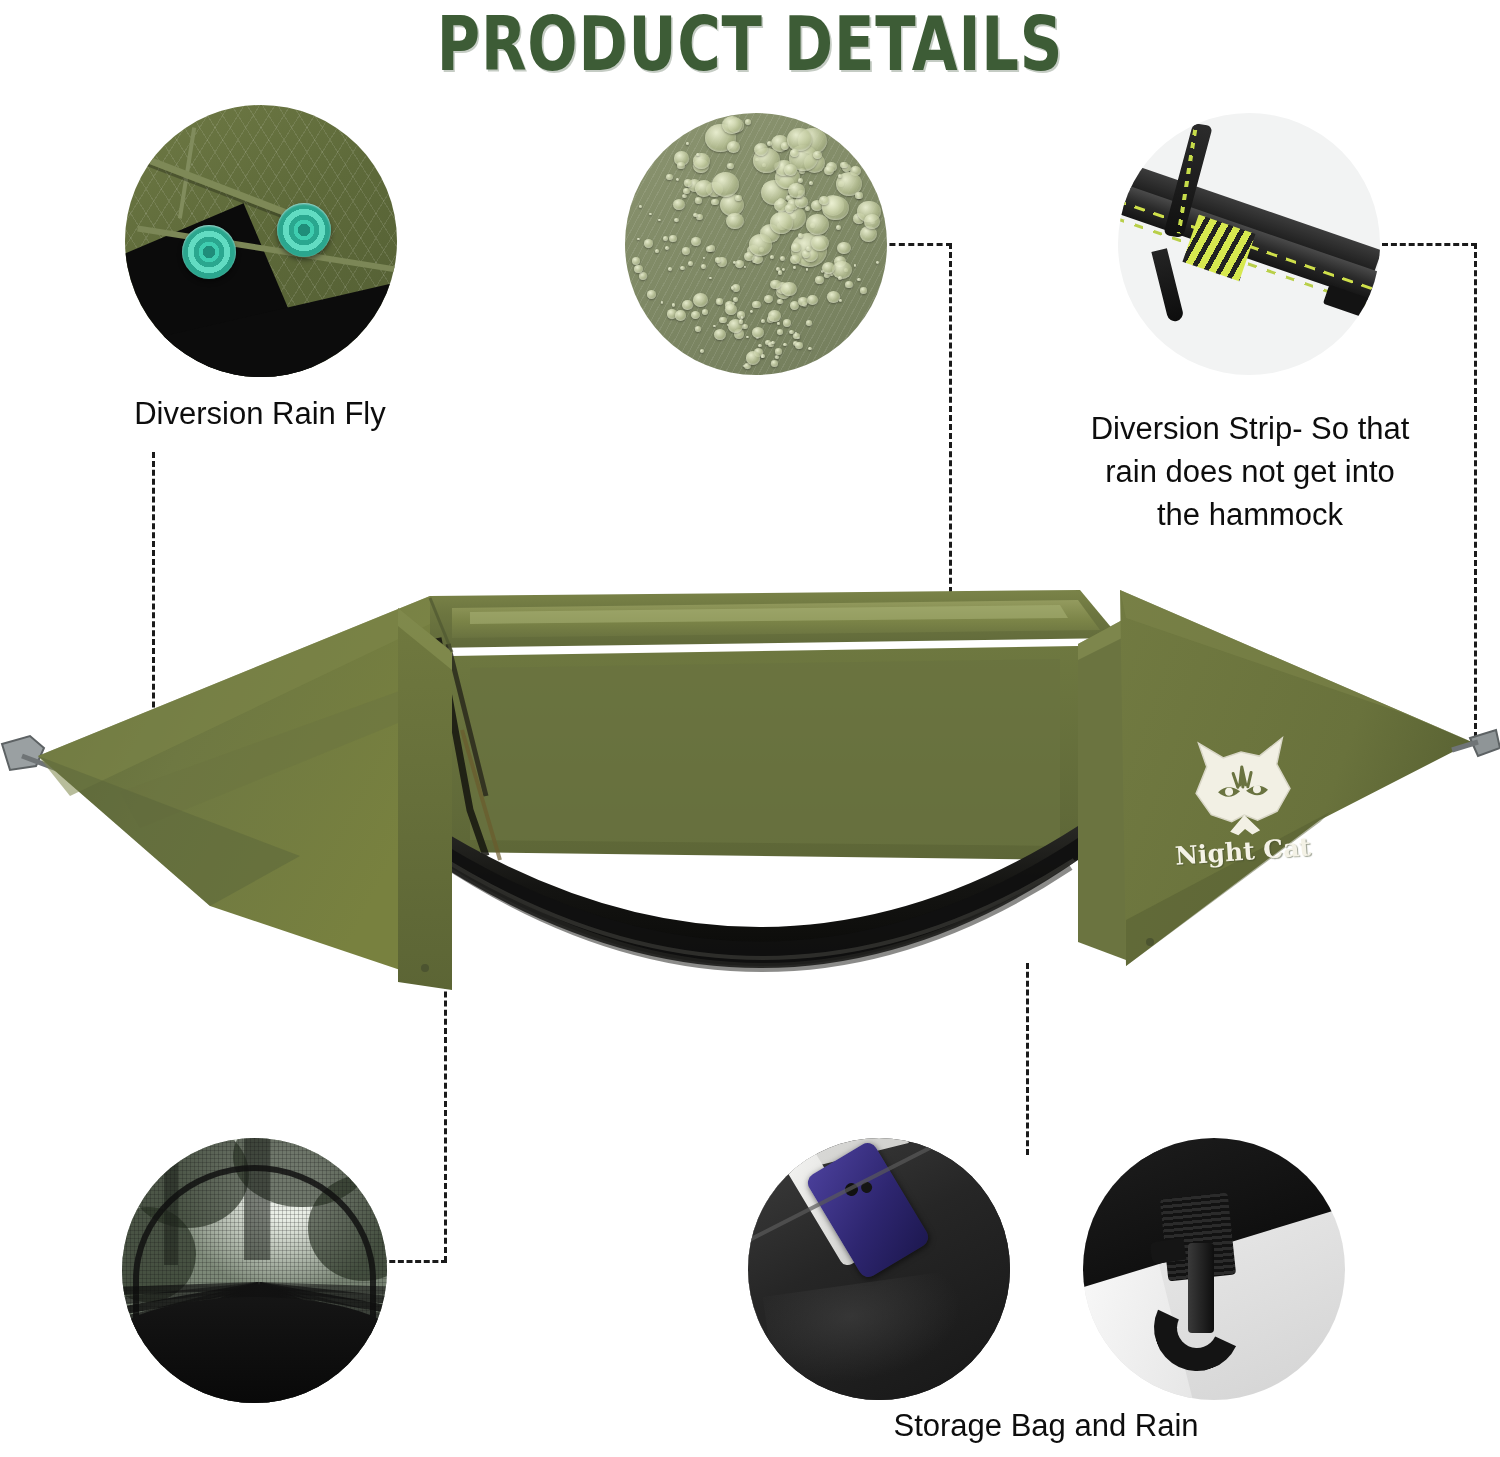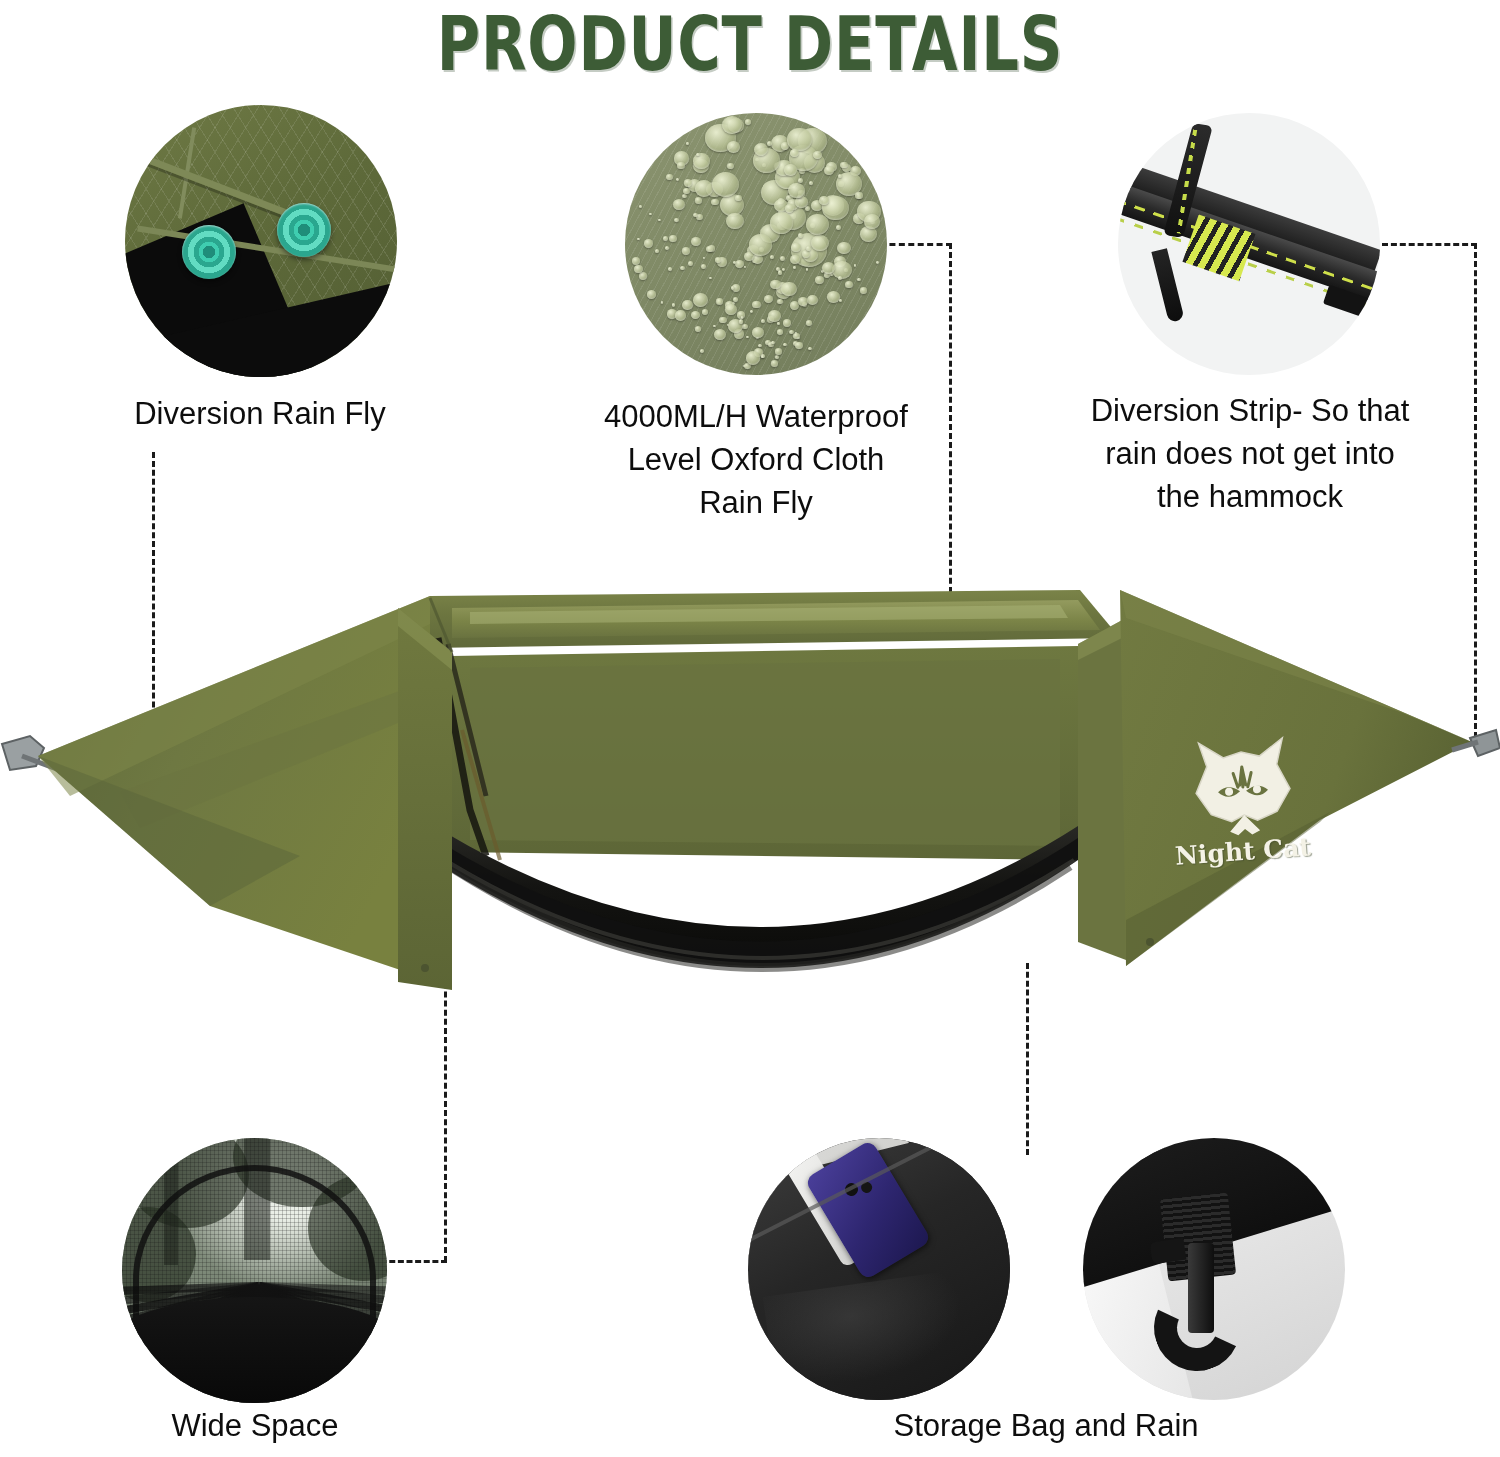--- a/index.html
+++ b/index.html
@@ -584,39 +584,36 @@
           <div class="drop" style="left: 48.9995%; top: 13.5403%; width: 10.0972%; height: 9.28944%;"></div>
           <div class="drop" style="left: 69.2035%; top: 38.5156%; width: 8.68061%; height: 7.98616%;"></div>
           <div class="drop" style="left: 74.1194%; top: 31.7048%; width: 3.60368%; height: 3.31539%;"></div>
           <div class="drop" style="left: 82.1295%; top: 18.5119%; width: 2.82406%; height: 2.59813%;"></div>
           <div class="drop" style="left: 49.0557%; top: 11.3647%; width: 5.69294%; height: 5.23751%;"></div>
           <div class="drop" style="left: 38.022%; top: 72.7429%; width: 4.62535%; height: 4.25533%;"></div>
           <div class="drop" style="left: 21.0681%; top: 58.3019%; width: 1.91328%; height: 1.76021%;"></div>
         </div>
     </div>
   </div>
-  <div class="caption" style="left:556px; top:395px; width:400px;">4000ML/H Waterproof
-Level Oxford Cloth
-Rain Fly</div>
 
   <div class="thumb" style="left:1118px; top:113px; width:262px; height:262px;">
     <div class="inner">
       <div class="t3-bg"></div>
       <div class="t3-main2"></div>
       <div class="t3-main"></div>
       <div class="t3-stitch"></div>
       <div class="t3-stitch2"></div>
       <div class="t3-loop"></div>
       <div class="t3-loop-st"></div>
       <div class="t3-tail"></div>
       <div class="t3-band"></div>
       <div class="t3-tip"></div>
     </div>
   </div>
-  <div class="caption" style="left:1050px; top:389px; width:400px;">Diversion Strip- So that
+  <div class="caption" style="left:1050px; top:407px; width:400px;">Diversion Strip- So that
 rain does not get into
 the hammock</div>
 
   <svg id="hammock" viewBox="0 0 1500 500">
     <defs>
       <linearGradient id="flyLeft" x1="0" y1="0" x2="1" y2="0.5">
         <stop offset="0%" stop-color="#5f6a38"></stop>
         <stop offset="45%" stop-color="#6e7842"></stop>
         <stop offset="100%" stop-color="#78813f"></stop>
       </linearGradient>
@@ -765,21 +762,20 @@
           <div class="t4-fan" style="transform: rotate(67.5349deg); opacity: 0.85;"></div>
           <div class="t4-fan" style="transform: rotate(71.6279deg); opacity: 0.55;"></div>
           <div class="t4-fan" style="transform: rotate(75.7209deg); opacity: 0.7;"></div>
           <div class="t4-fan" style="transform: rotate(79.814deg); opacity: 0.85;"></div>
           <div class="t4-fan" style="transform: rotate(83.907deg); opacity: 0.55;"></div>
           <div class="t4-fan" style="transform: rotate(88deg); opacity: 0.7;"></div>
         </div>
       <div class="t4-bottom"></div>
     </div>
   </div>
-  <div class="caption" style="left:55px; top:1404px; width:400px;">Wide Space</div>
 
   <div class="thumb" style="left:748px; top:1138px; width:262px; height:262px;">
     <div class="inner">
       <div class="t5-bg"></div>
       <div class="t5-white"></div>
       <div class="t5-pocket"></div>
       <div class="t5-phone-edge"></div>
       <div class="t5-phone"></div>
       <div class="t5-cam"></div>
       <div class="t5-pocketline"></div>

